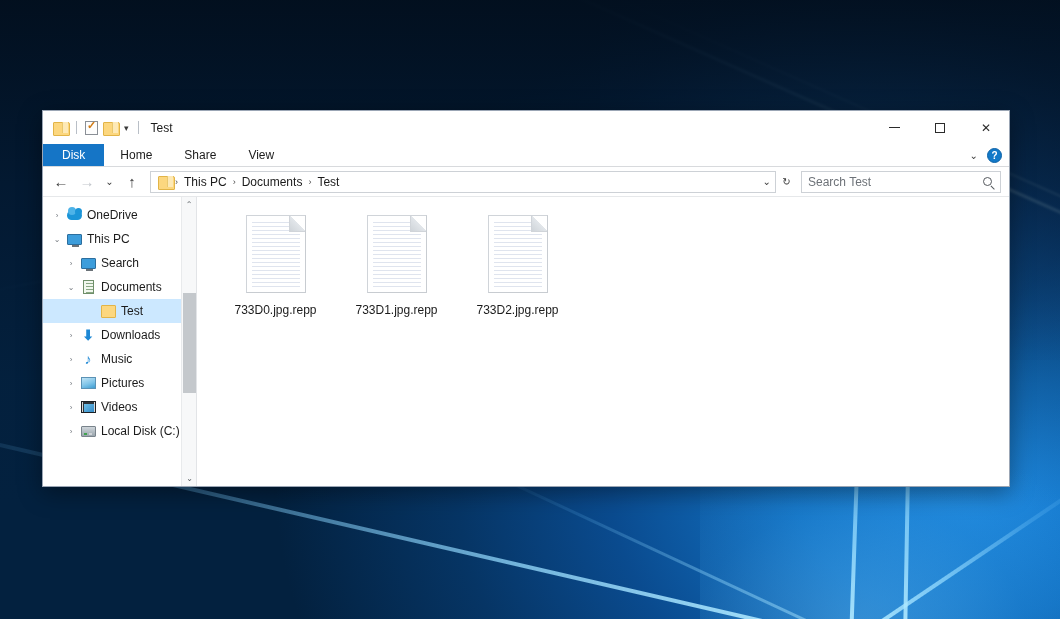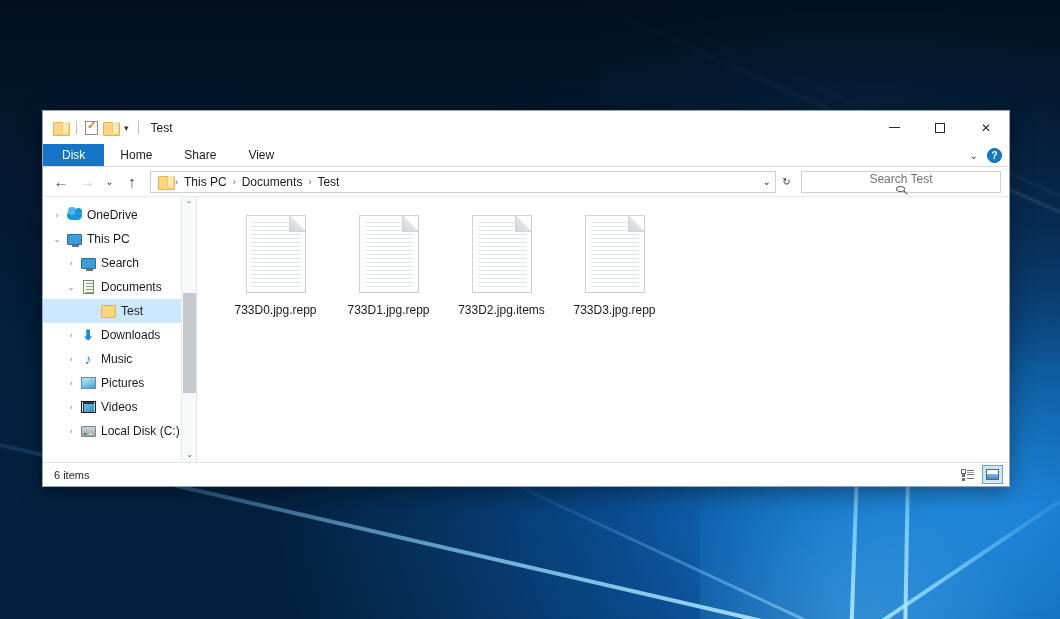--- a/index.html
+++ b/index.html
@@ -129,21 +129,21 @@
     display: flex; align-items: center; padding: 0 4px; margin-left: 4px;
     position: relative;
   }
   .crumbs { display: flex; align-items: center; gap: 1px; flex: 1 1 auto; }
   .crumb { font-size: 12px; color: #1b1b1b; padding: 0 5px; }
   .crumb-sep { font-size: 9px; color: #4a4a4a; }
   .crumb-folder { margin: 0 2px 0 3px; }
   .addr-right { display: flex; align-items: center; }
   .searchbox {
     width: 200px; height: 22px; border: 1px solid #cdd1d6; background: #fff;
-    display: flex; align-items: center; padding: 0 6px; margin-left: 6px; flex-direction: column;
+    display: flex; align-items: center; padding: 0 6px; margin-left: 6px;
   }
   .search-ph { flex: 1 1 auto; font-size: 12px; color: #6d7278; }
   .mag {
     width: 9px; height: 9px; border: 1.4px solid #55595e; border-radius: 50%;
     position: relative; margin-right: 2px;
   }
   .mag::after {
     content:""; position:absolute; right:-4px; bottom:-3px; width:5px; height:1.4px;
     background:#55595e; transform: rotate(45deg);
   }
@@ -240,21 +240,21 @@
   }
   .sb-arrow.bottom { position: absolute; bottom: 0; width: 15px; }
   .sb-thumb {
     position: absolute; left: 1px; width: 13px; top: 96px; height: 100px;
     background: #c4c8cc;
   }
 
   
   .content {
     flex: 1 1 auto; background: #ffffff; padding: 16px 0 0 22px;
-    display: flex; flex-wrap: wrap; align-content: flex-start; gap: 0;
+    display: flex; flex-wrap: wrap; align-content: flex-start; gap: 8px;
     overflow: hidden;
   }
   .file-item {
     width: 113px; display: flex; flex-direction: column; align-items: center;
     padding-top: 2px;
   }
   .file-icon {
     width: 60px; height: 78px; position: relative;
     background: #ffffff; border: 1px solid #d0d4d9;
     border-right-color: #c8ccd1; border-bottom-color: #c8ccd1;
@@ -499,42 +499,24 @@
             <div class="file-fold"></div>
           </div>
           <div class="file-name">733D1.jpg.repp</div>
         </div>
 
         <div class="file-item">
           <div class="file-icon">
             <div class="file-lines"></div>
             <div class="file-fold"></div>
           </div>
-          <div class="file-name">733D2.jpg.items</div>
-        </div>
-
-        <div class="file-item">
-          <div class="file-icon">
-            <div class="file-lines"></div>
-            <div class="file-fold"></div>
-          </div>
-          <div class="file-name">733D3.jpg.repp</div>
-        </div>
+          <div class="file-name">733D2.jpg.repp</div>
+        </div>
+
 
 
 
       </div>
     </div>
 
-    <div class="statusbar">
-      <span>6 items</span>
-      <div class="status-right">
-        <div class="viewbtn">
-          <span class="vi-details"></span>
-        </div>
-        <div class="viewbtn active">
-          <span class="vi-large"></span>
-        </div>
-      </div>
-    </div>
 
   </div>
 </div>
 
 </body></html>

